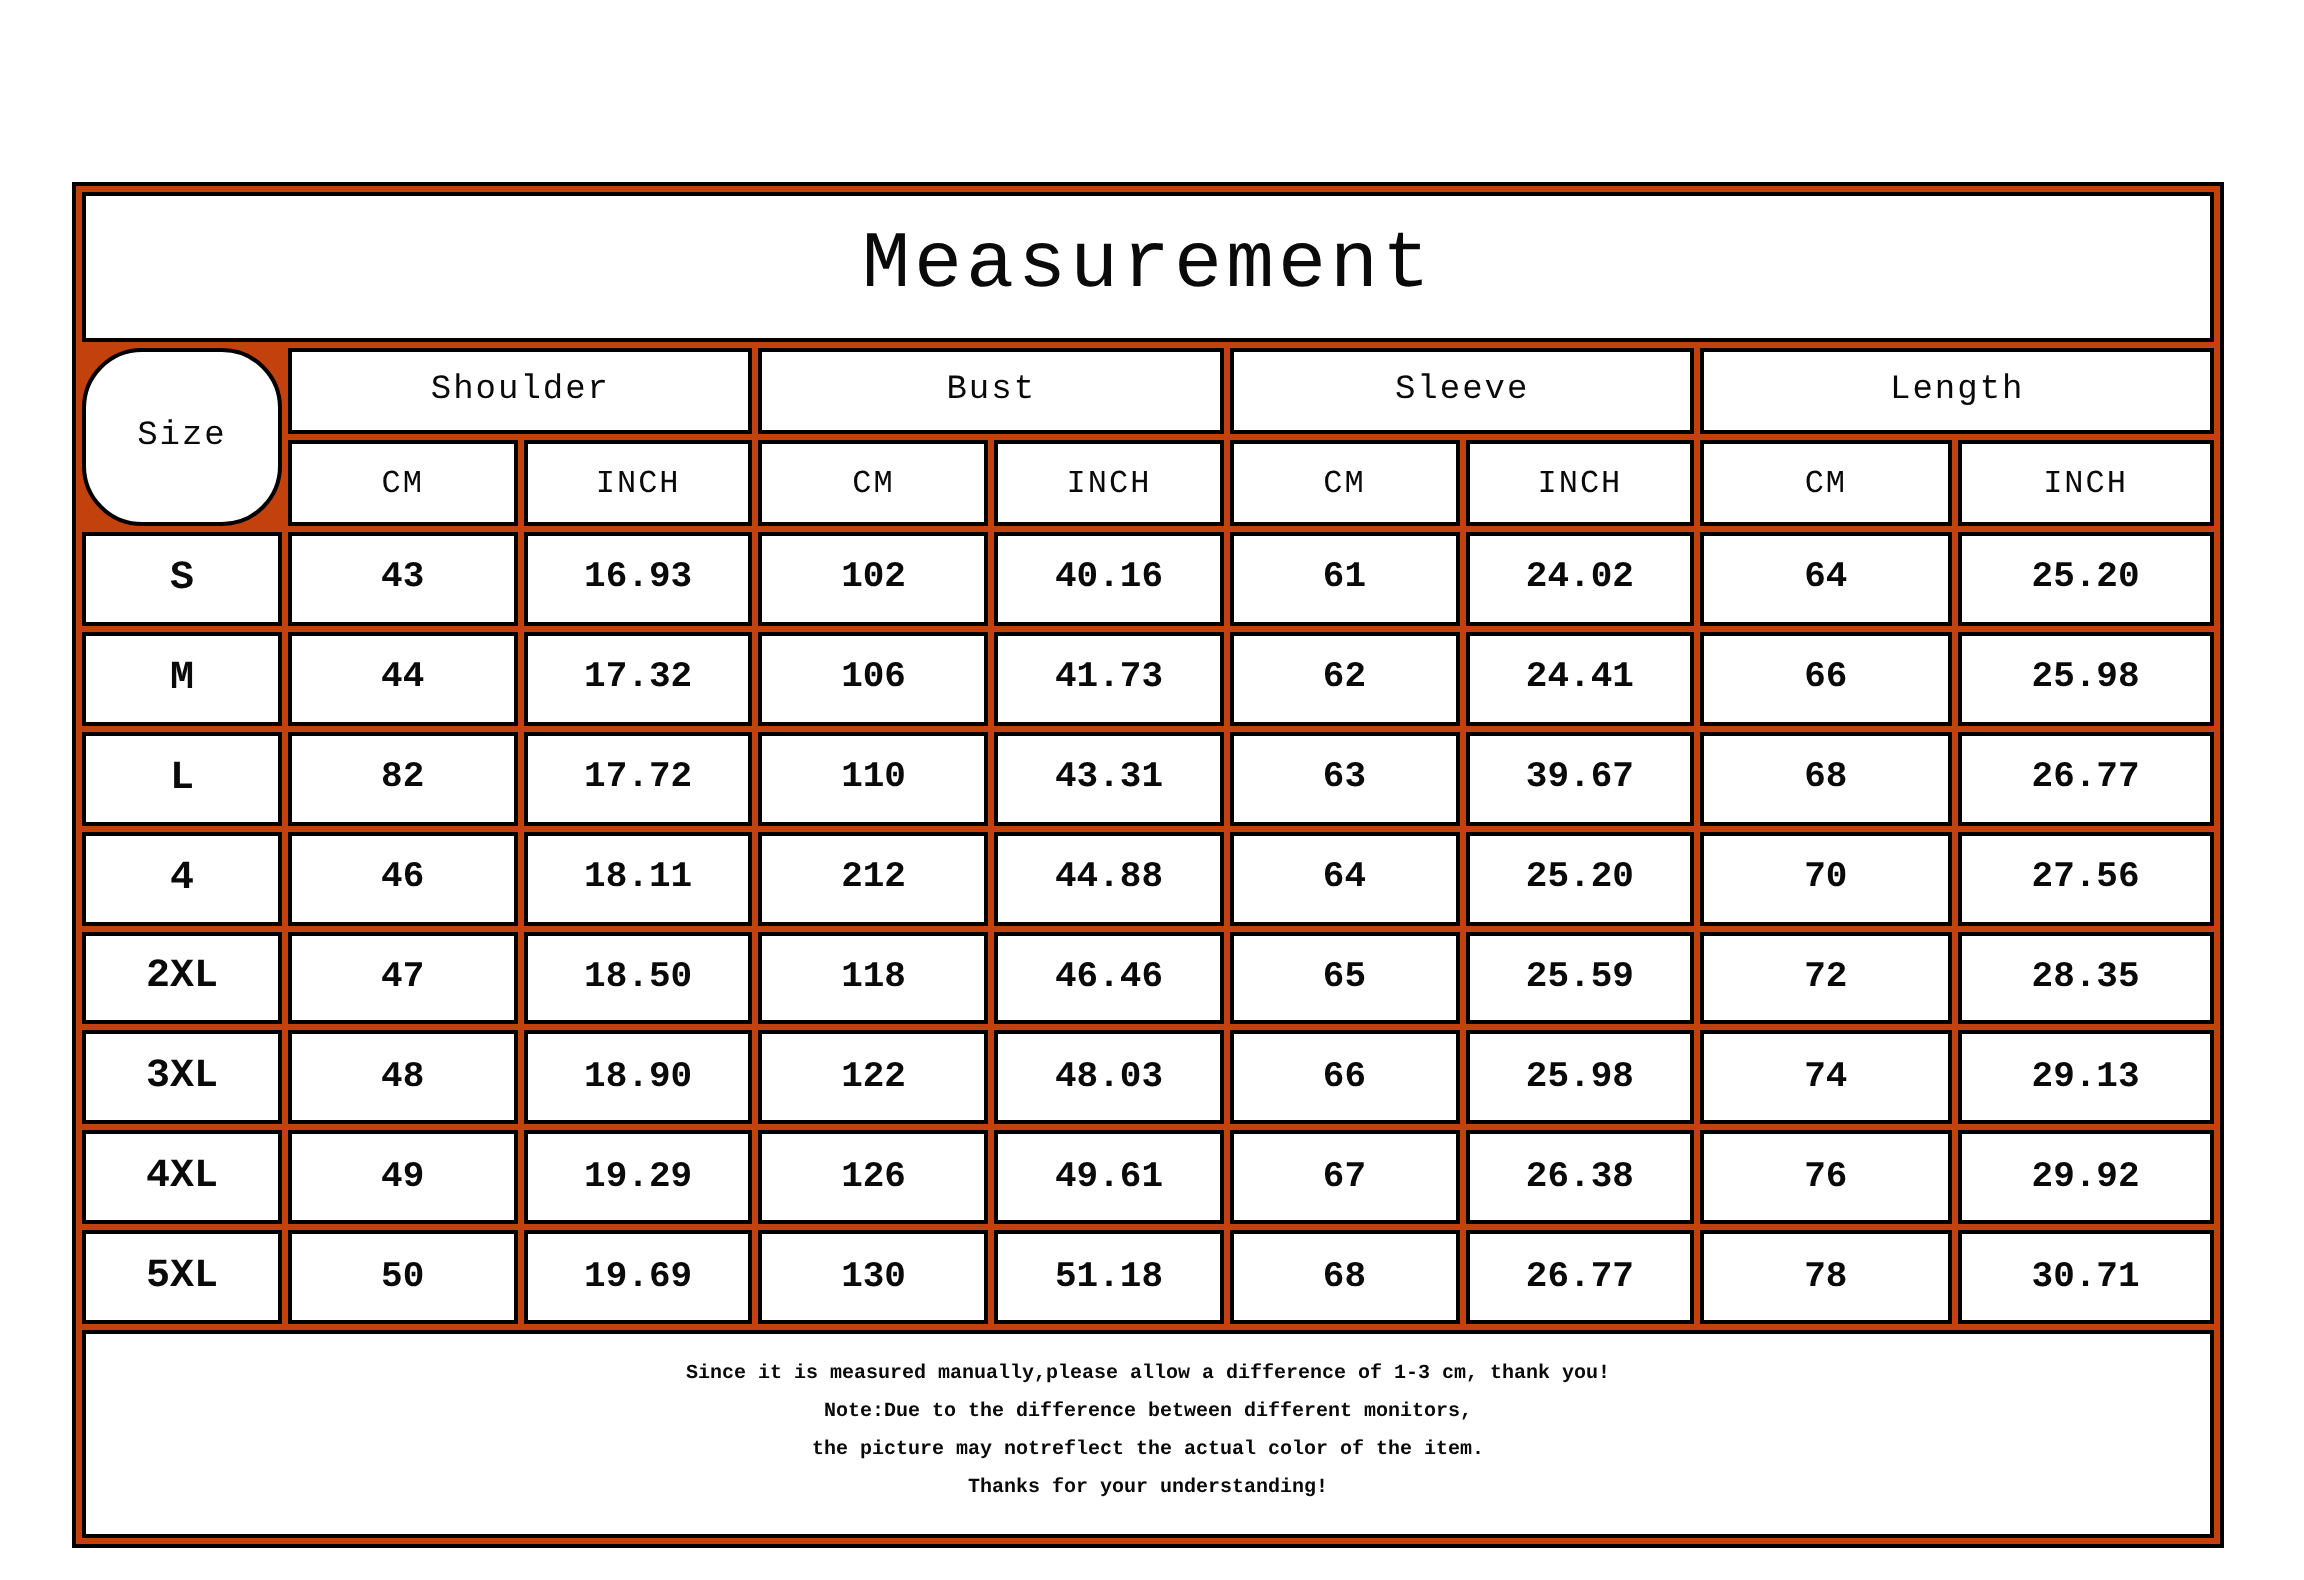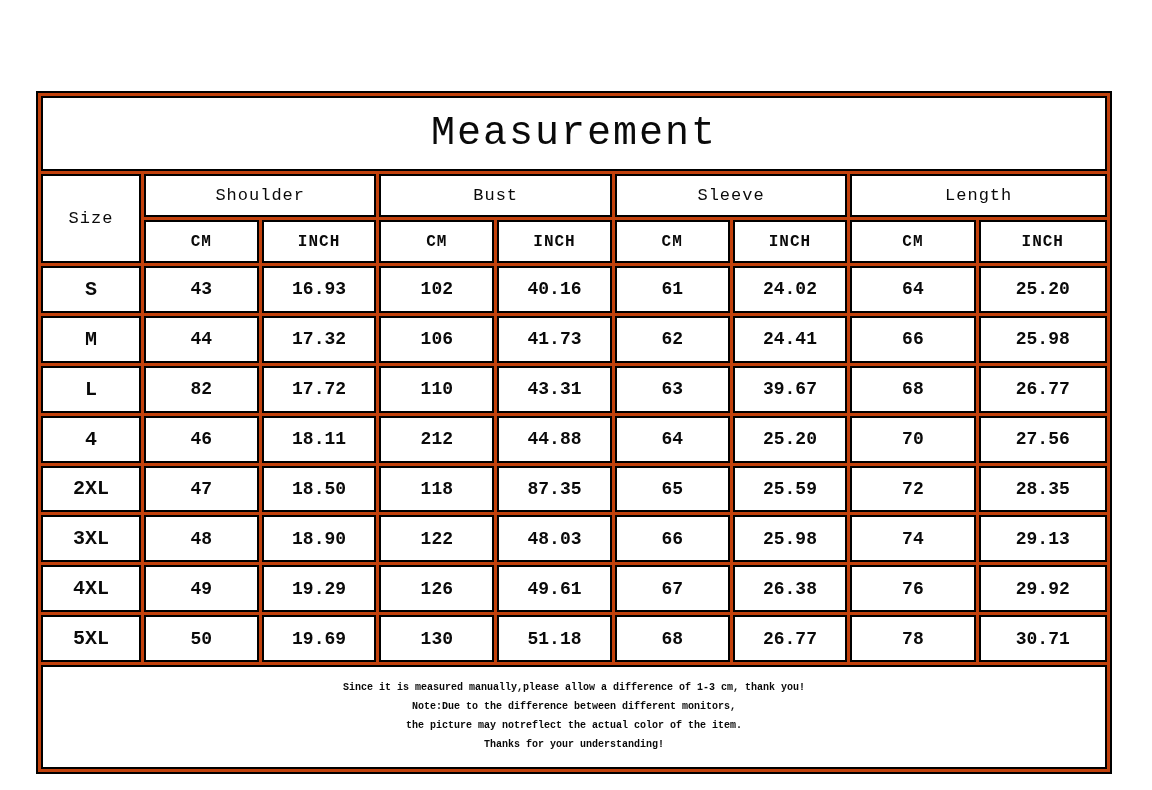--- a/index.html
+++ b/index.html
@@ -53,25 +53,26 @@
   .group-row th {
     height: 38px;
     font-size: 17px;
     font-weight: normal;
     letter-spacing: 1px;
   }
   .size-head {
     font-size: 22px;
     font-weight: normal;
     letter-spacing: 2px;
+    border-radius: 30px;
   }
   .unit-row th {
     height: 38px;
     font-size: 16px;
-    font-weight: bold;
+    font-weight: normal;
     letter-spacing: 1px;
   }
   .data-row td {
     height: 42px;
     font-size: 18px;
     font-weight: bold;
   }
   .data-row td.size-cell {
     font-size: 20px;
     font-weight: bold;
@@ -174,21 +175,21 @@
         <td>25.20</td>
         <td>70</td>
         <td>27.56</td>
       </tr>
 
       <tr class="data-row">
         <td class="size-cell">2XL</td>
         <td>47</td>
         <td>18.50</td>
         <td>118</td>
-        <td>87.35</td>
+        <td>46.46</td>
         <td>65</td>
         <td>25.59</td>
         <td>72</td>
         <td>28.35</td>
       </tr>
 
       <tr class="data-row">
         <td class="size-cell">3XL</td>
         <td>48</td>
         <td>18.90</td>

